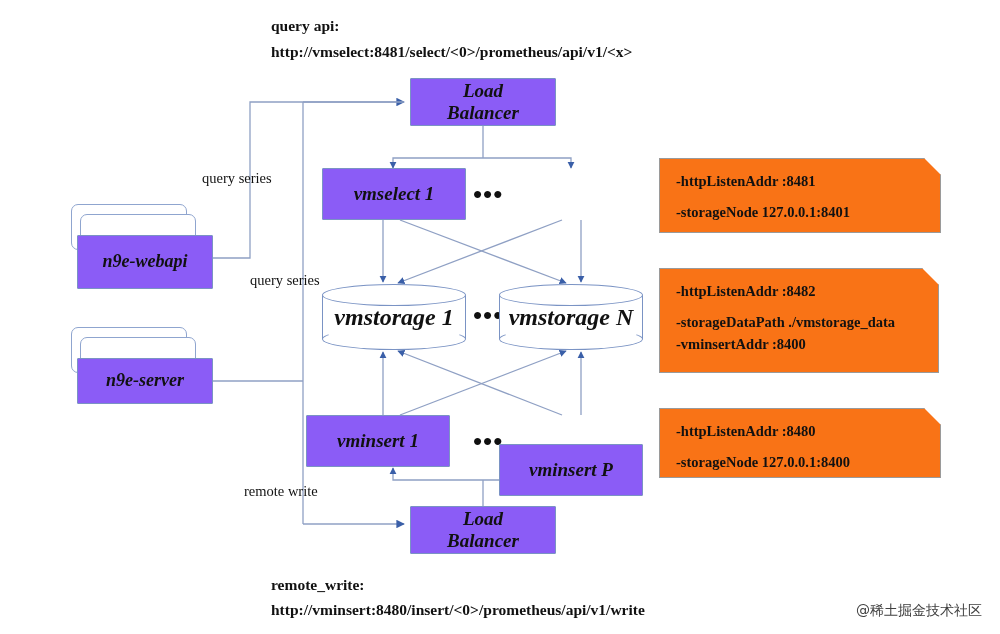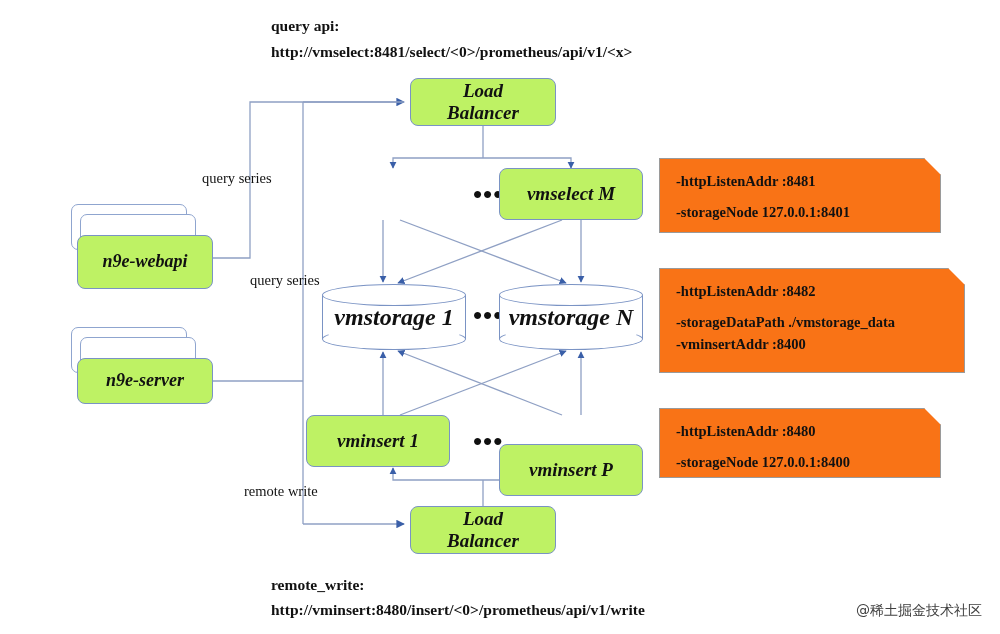--- a/index.html
+++ b/index.html
@@ -12,22 +12,22 @@
     overflow:hidden;
   }
   #canvas{position:absolute;inset:0;width:1000px;height:634px;}
   svg.edges{position:absolute;left:0;top:0;width:1000px;height:634px;pointer-events:none;}
 
   
   .node{
     position:absolute;
     box-sizing:border-box;
     border:1.6px solid #7a93c4;
-    border-radius:8px;
-    background:#bef264;
+    border-radius:1px;
+    background:#8b5cf6;
     display:flex;align-items:center;justify-content:center;
     text-align:center;
     font-weight:bold;
     font-style:italic;
     color:#111111;
     font-family:"Liberation Serif","DejaVu Serif",serif;
     line-height:1.18;
   }
   .node.lb{font-size:19px;}
   .node.svc{font-size:19px;}
@@ -175,22 +175,22 @@
 
   <div class="cap edge" style="left:202px;top:170px;">query series</div>
   <div class="cap edge" style="left:250px;top:272px;">query series</div>
   <div class="cap edge" style="left:244px;top:483px;">remote write</div>
 
   <div class="node lb" style="left:410px;top:78px;width:146px;height:48px;flex-direction:column;">
     <span>Load</span>
     <span>Balancer</span>
   </div>
 
+  <div class="node svc" style="left:322px;top:168px;width:144px;height:52px;">vmselect 1</div>
   <div class="dots" style="left:473px;top:182px;">•••</div>
-  <div class="node svc" style="left:499px;top:168px;width:144px;height:52px;">vmselect M</div>
 
   <div class="cyl" style="left:322px;top:284px;width:144px;height:66px;">
     <div class="body"></div>
     <div class="bot"></div>
     <div class="top"></div>
     <div class="cap-label">vmstorage 1</div>
   </div>
   <div class="dots" style="left:473px;top:303px;">•••</div>
   <div class="cyl" style="left:499px;top:284px;width:144px;height:66px;">
     <div class="body"></div>
@@ -207,21 +207,21 @@
     <span>Load</span>
     <span>Balancer</span>
   </div>
 
   <div class="note" style="left:659px;top:158px;width:282px;height:75px;">
     <span class="ln">-httpListenAddr :8481</span>
     <span class="gap"></span>
     <span class="ln">-storageNode 127.0.0.1:8401</span>
   </div>
 
-  <div class="note" style="left:659px;top:268px;width:306px;height:105px;">
+  <div class="note" style="left:659px;top:268px;width:280px;height:105px;">
     <span class="ln">-httpListenAddr :8482</span>
     <span class="gap"></span>
     <span class="ln">-storageDataPath ./vmstorage_data</span>
     <span class="ln">-vminsertAddr :8400</span>
   </div>
 
   <div class="note" style="left:659px;top:408px;width:282px;height:70px;">
     <span class="ln">-httpListenAddr :8480</span>
     <span class="gap"></span>
     <span class="ln">-storageNode 127.0.0.1:8400</span>

